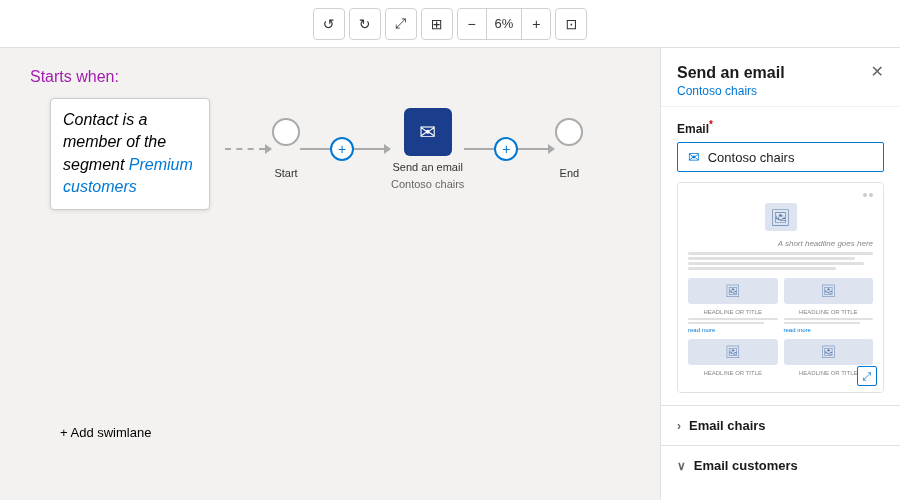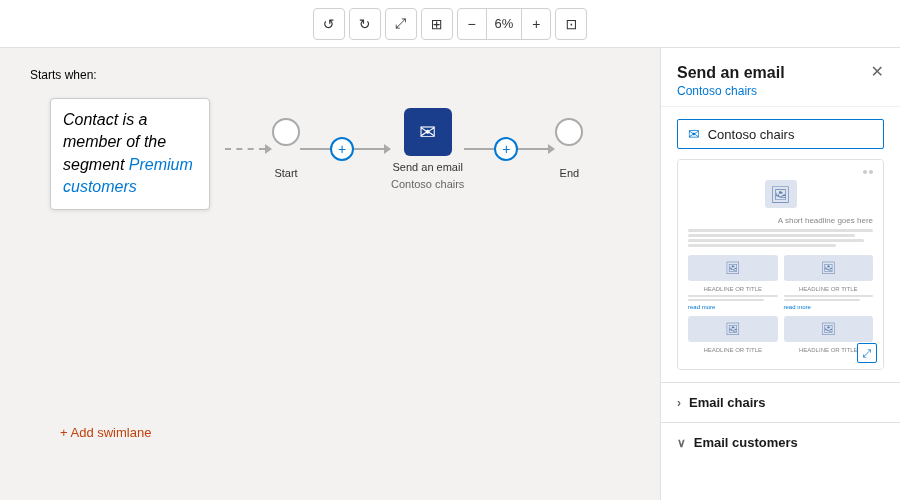--- a/index.html
+++ b/index.html
@@ -88,22 +88,22 @@
     
     .swimlane-container {
       position: absolute;
       top: 20px;
       left: 30px;
       right: 20px;
       bottom: 20px;
     }
 
     .starts-when-label {
-      font-size: 12px;
-      color: #000000;
+      font-size: 16px;
+      color: #a21caf;
       margin-bottom: 22px;
     }
 
     
     .trigger-node {
       background: #fff;
       border: 1px solid #ccc;
       border-radius: 4px;
       padding: 10px 12px;
       width: 160px;
@@ -212,21 +212,21 @@
     }
 
     
     .add-swimlane {
       position: absolute;
       bottom: 40px;
       left: 30px;
       display: flex;
       align-items: center;
       gap: 6px;
-      color: #c2410c;
+      color: #000000;
       cursor: pointer;
       font-size: 13px;
     }
 
     
     .right-panel {
       width: 240px;
       background: #fff;
       border-left: 1px solid #e0e0e0;
       display: flex;
@@ -351,20 +351,21 @@
       justify-content: center;
       color: #6080b0;
       font-size: 16px;
     }
 
     .preview-headline {
       font-size: 8px;
       color: #888;
       text-align: right;
       margin-bottom: 4px;
+      font-style: italic;
     }
 
     .preview-text-lines {
       display: flex;
       flex-direction: column;
       gap: 2px;
       margin-bottom: 8px;
     }
 
     .preview-line {
@@ -537,20 +538,23 @@
 
     <div class="panel-header">
       <div class="panel-title-block">
         <div class="panel-title">Send an email</div>
         <div class="panel-subtitle">Contoso chairs</div>
       </div>
       <button class="close-btn">✕</button>
     </div>
 
     <div class="panel-section">
+      <div class="field-label">
+        <span>Email</span><sup>*</sup>
+      </div>
       <div class="email-select-box">
         <span class="email-select-icon">✉</span>
         <span class="email-select-text">Contoso chairs</span>
       </div>
 
       <div class="email-preview">
         <div class="preview-inner">
           <div class="preview-header-bar">
             <div class="preview-dots">
               <div class="preview-dot"></div>

